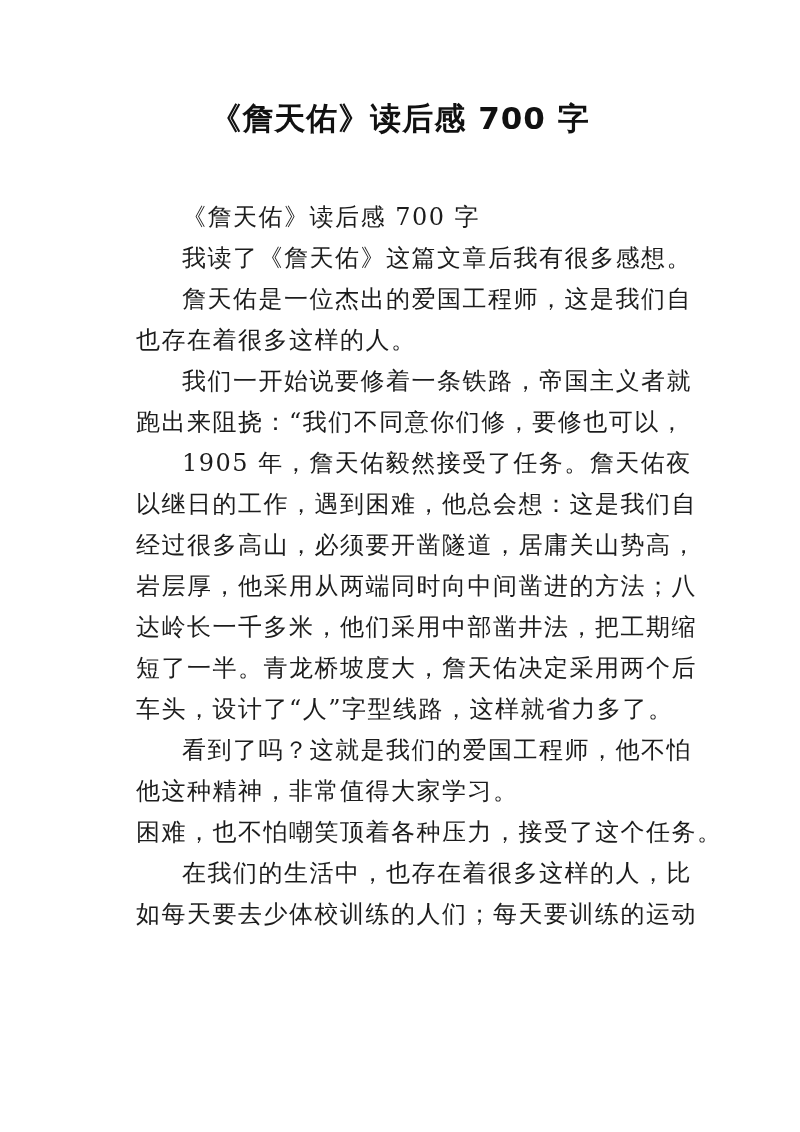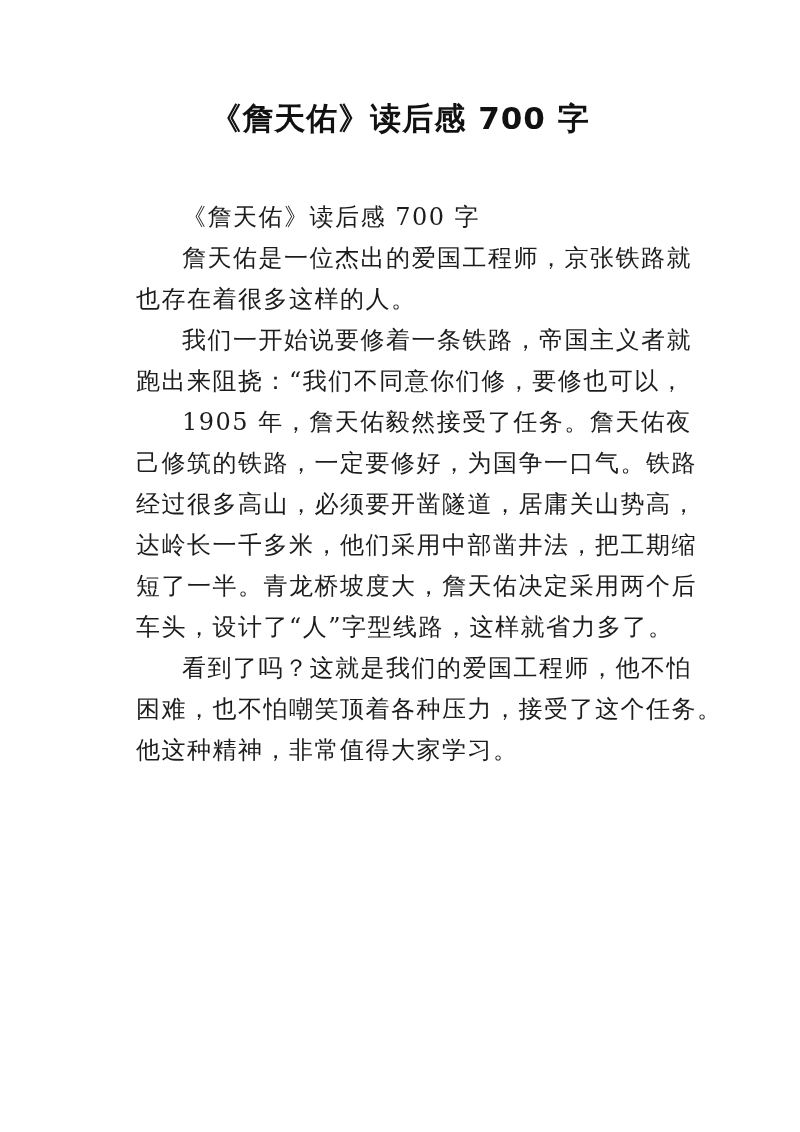--- a/index.html
+++ b/index.html
@@ -54,27 +54,31 @@
     }
   </style>
 </head>
 <body>
 
 <div class="page">
   <div class="title">《詹天佑》读后感 700 字</div>
 
   <div class="body">
     <div class="line indent">《詹天佑》读后感 700 字</div>
-    <div class="line indent">詹天佑是一位杰出的爱国工程师，京张铁路就</div>
+    <div class="line indent">我读了《詹天佑》这篇文章后我有很多感想。</div>
+    <div class="line indent">詹天佑是一位杰出的爱国工程师，这是我们自</div>
     <div class="line">也存在着很多这样的人。</div>
     <div class="line indent">我们一开始说要修着一条铁路，帝国主义者就</div>
     <div class="line">跑出来阻挠：“我们不同意你们修，要修也可以，</div>
     <div class="line indent">1905 年，詹天佑毅然接受了任务。詹天佑夜</div>
-    <div class="line">己修筑的铁路，一定要修好，为国争一口气。铁路</div>
+    <div class="line">以继日的工作，遇到困难，他总会想：这是我们自</div>
     <div class="line">经过很多高山，必须要开凿隧道，居庸关山势高，</div>
+    <div class="line">岩层厚，他采用从两端同时向中间凿进的方法；八</div>
     <div class="line">达岭长一千多米，他们采用中部凿井法，把工期缩</div>
     <div class="line">短了一半。青龙桥坡度大，詹天佑决定采用两个后</div>
     <div class="line">车头，设计了“人”字型线路，这样就省力多了。</div>
     <div class="line indent">看到了吗？这就是我们的爱国工程师，他不怕</div>
+    <div class="line">他这种精神，非常值得大家学习。</div>
     <div class="line">困难，也不怕嘲笑顶着各种压力，接受了这个任务。</div>
-    <div class="line">他这种精神，非常值得大家学习。</div>
+    <div class="line indent">在我们的生活中，也存在着很多这样的人，比</div>
+    <div class="line">如每天要去少体校训练的人们；每天要训练的运动</div>
   </div>
 </div>
 
 </body></html>

